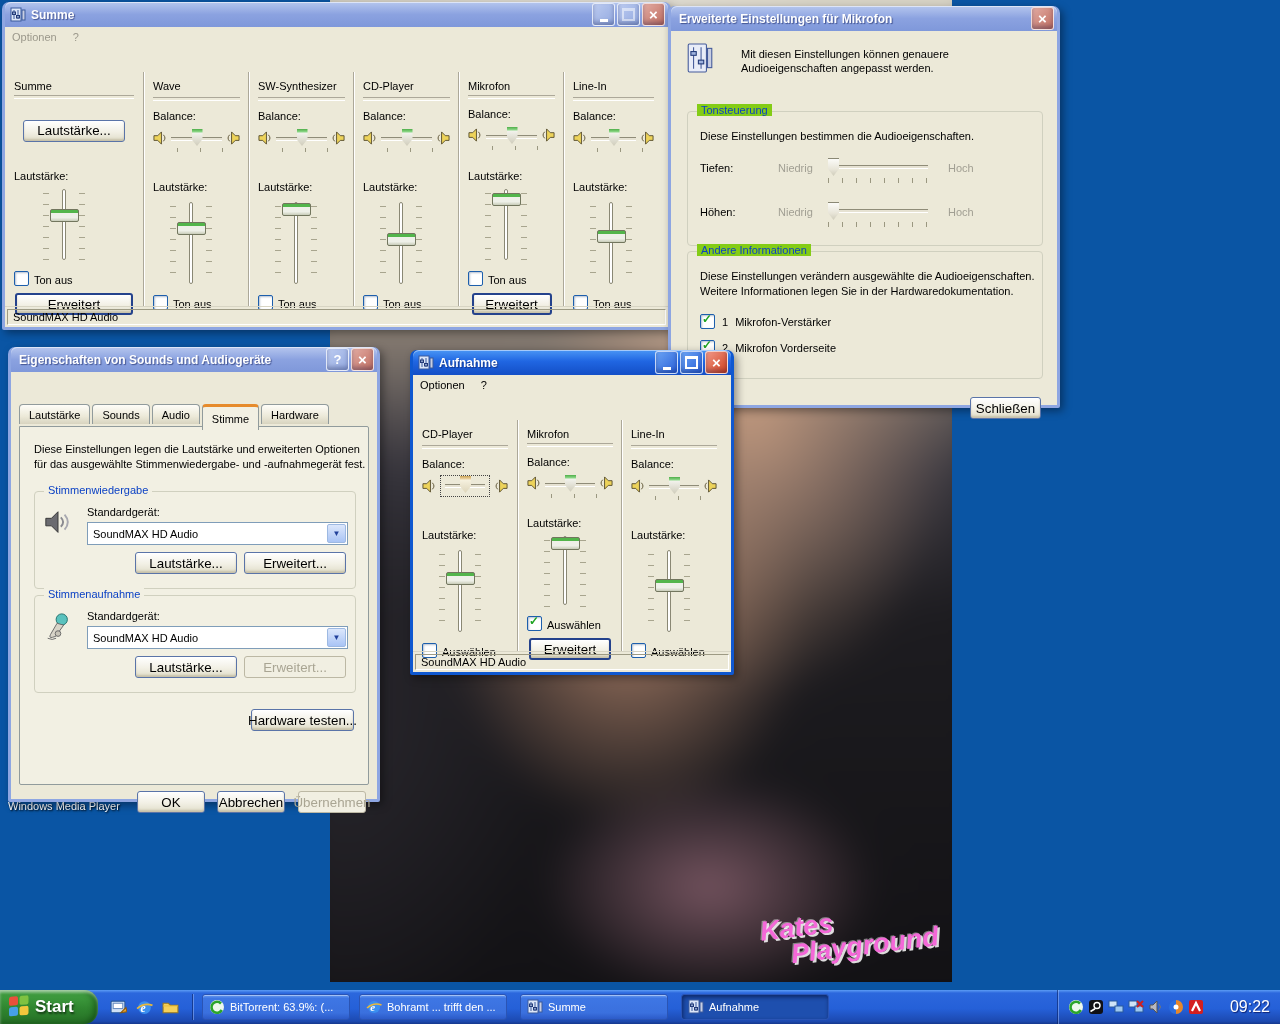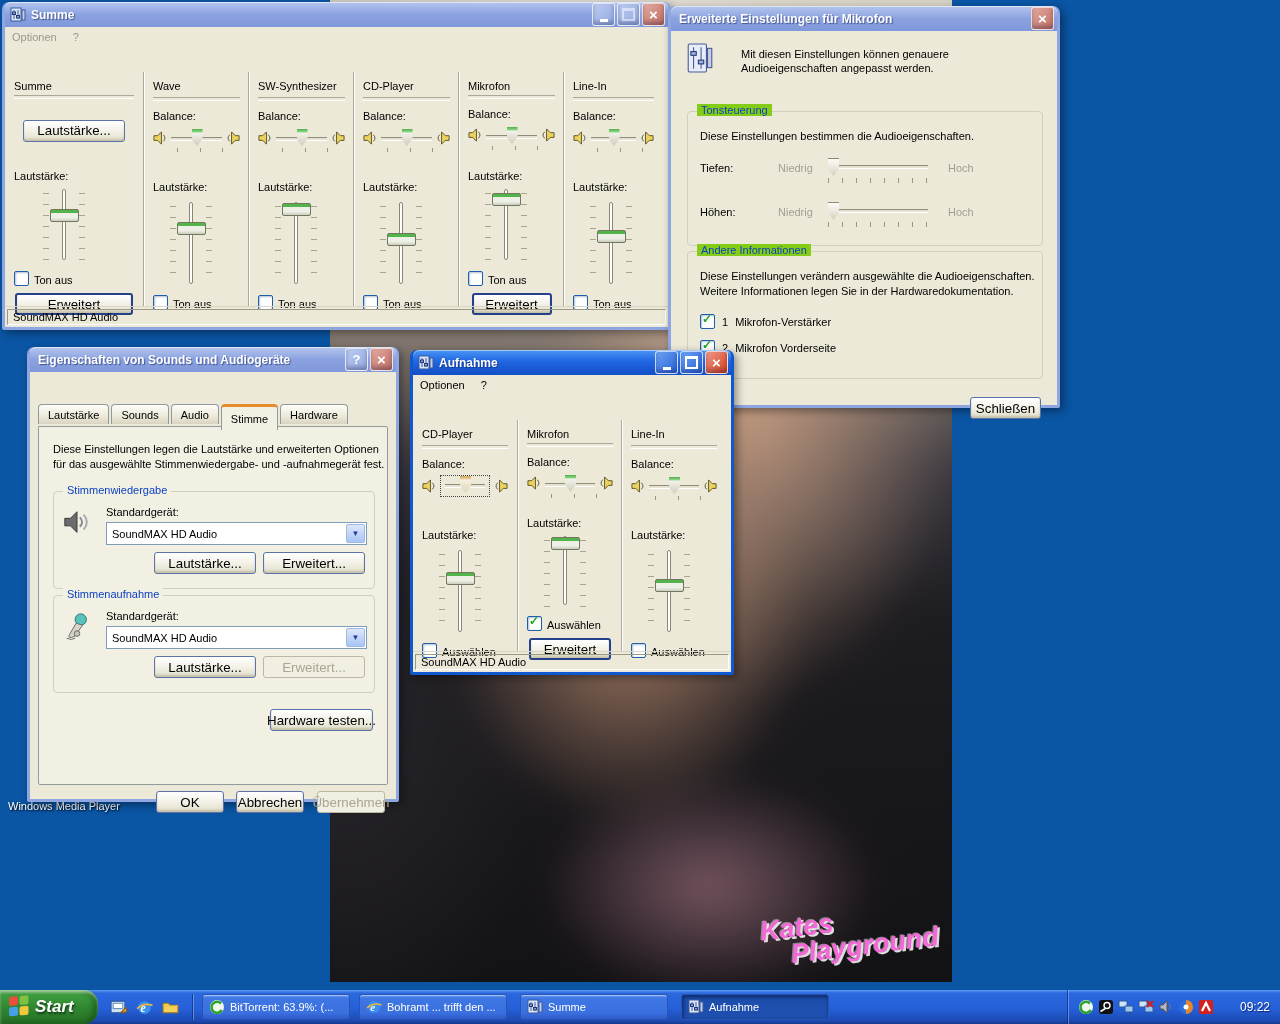--- a/index.html
+++ b/index.html
@@ -127,35 +127,35 @@
   .ew-ticks{position:absolute;height:5px;width:100px;
       background:repeating-linear-gradient(to right,#9a9780 0 1px,transparent 1px 14px)}
 
   
   .taskbar{position:absolute;left:0;right:0;bottom:0;height:34px;z-index:20;display:flex;align-items:center;
       background:linear-gradient(to bottom,#5c9cf5 0,#2b67dd 9%,#2560d8 55%,#1c49b0 92%,#15388c 100%)}
   .start-btn{height:34px;width:98px;display:flex;align-items:center;gap:5px;padding-left:8px;box-sizing:border-box;
       border-radius:0 14px 14px 0;cursor:pointer;
       background:linear-gradient(to bottom,#7ecb7e 0%,#3f9d3f 14%,#2f852f 55%,#256f25 100%);
       box-shadow:inset 0 2px 3px rgba(255,255,255,.45),inset -4px 0 6px rgba(0,40,0,.45)}
-  .start-txt{color:#fff;font-size:17px;font-weight:bold;font-style:italic;text-shadow:1px 2px 2px rgba(0,0,0,.55)}
+  .start-txt{color:#fff;font-size:17px;font-weight:bold;text-shadow:1px 2px 2px rgba(0,0,0,.55)}
   .qlaunch{display:flex;align-items:center;gap:9px;padding:0 10px 0 12px}
   .q-icon{width:17px;height:17px;display:inline-flex}
   .tb-sep{width:1px;height:26px;background:rgba(10,30,90,.55);box-shadow:1px 0 0 rgba(160,190,250,.5);margin:0 3px}
   .taskbtns{display:flex;align-items:center;gap:9px;margin-left:6px;flex:1}
   .taskbtn{width:148px;height:26px;border-radius:3px;display:flex;align-items:center;gap:5px;padding:0 6px;
       box-sizing:border-box;color:#fff;white-space:nowrap;overflow:hidden;border:1px solid #2a54b4;
       background:linear-gradient(to bottom,#6a9cf0 0,#3e76e4 14%,#3a70de 75%,#2c5bc8 100%);
       box-shadow:inset 0 1px 0 rgba(255,255,255,.4)}
   .taskbtn.pressed{background:#1e4fae;box-shadow:inset 1px 2px 4px rgba(0,10,50,.6)}
   .taskbtn .ti{width:16px;height:16px;display:inline-flex;flex:0 0 auto}
   .tray{display:flex;align-items:center;gap:4px;height:34px;padding:0 10px 0 10px;
       border-left:1px solid rgba(10,30,90,.55);box-shadow:inset 1px 0 0 rgba(160,190,250,.5)}
   .tray .q-icon{width:16px;height:16px}
-  .clock{color:#fff;margin-left:22px;font-size:12px;text-shadow:1px 1px 1px rgba(0,0,60,.6)}
+  .clock{color:#fff;margin-left:22px;font-size:16px;text-shadow:1px 1px 1px rgba(0,0,60,.6)}
 
   .line{position:absolute;white-space:nowrap}
   .ck-row{position:absolute;display:flex;align-items:center;gap:7px}
 </style>
 </head>
 <body>
 
 <svg width="0" height="0" style="position:absolute">
   <defs>
     <g id="spk">
@@ -555,21 +555,21 @@
         <span class="xp-check checked"></span>
         <span>2</span>
         <span>Mikrofon Vorderseite</span>
       </div>
     </div>
 
     <button class="xp-btn" style="position:absolute;left:299px;top:366px;width:71px">Schließen</button>
   </div>
 </div>
 
-<div class="xp-window win-inactive" style="left:27px;top:347px;width:366px;height:452px;z-index:7">
+<div class="xp-window win-inactive" style="left:8px;top:347px;width:366px;height:452px;z-index:7">
   <div class="titlebar">
     <span class="t-text" style="margin-left:3px">Eigenschaften von Sounds und Audiogeräte</span>
     <span class="t-btns">
       <span class="tbtn">
           <span class="g-help">?</span>
         </span>
       <span class="tbtn close">
           <span class="g-close">×</span>
         </span>
     </span>

